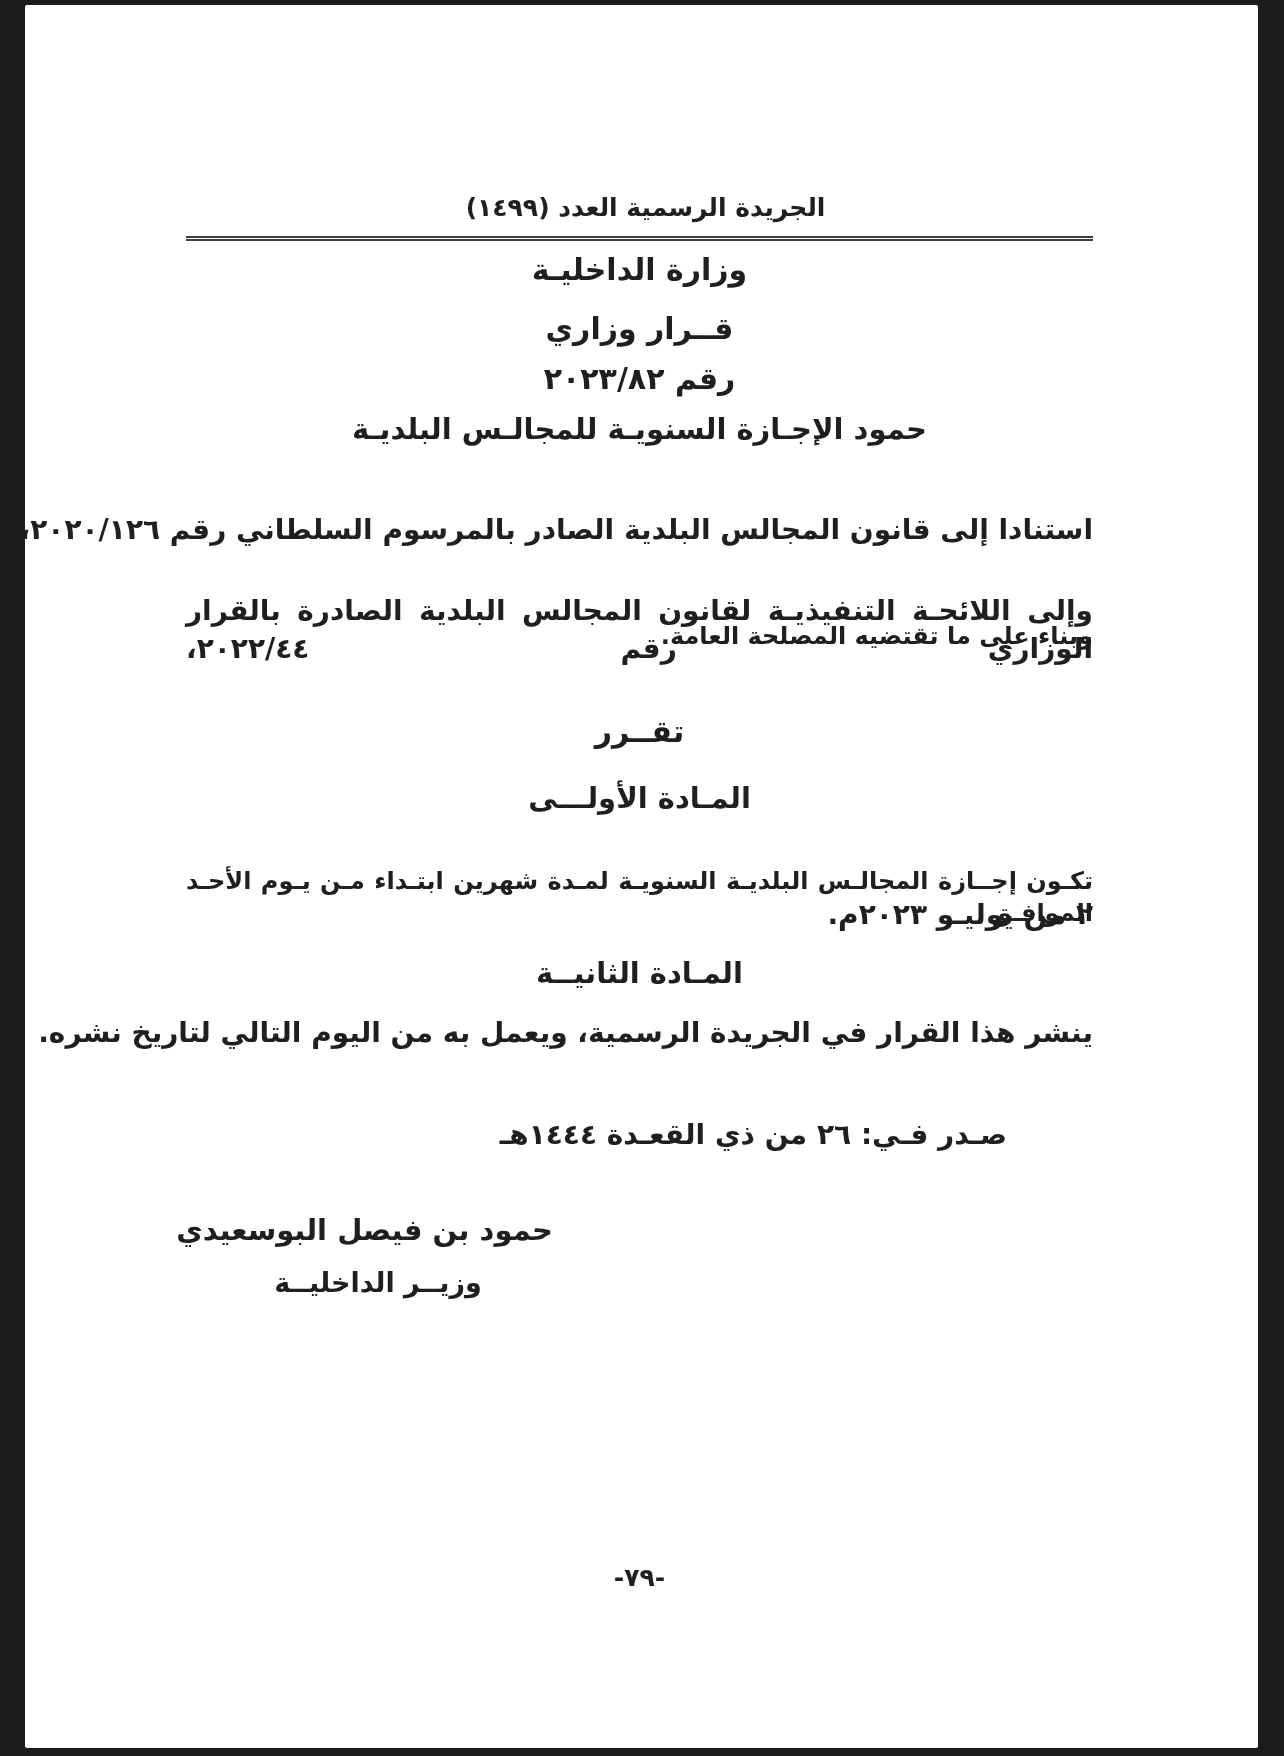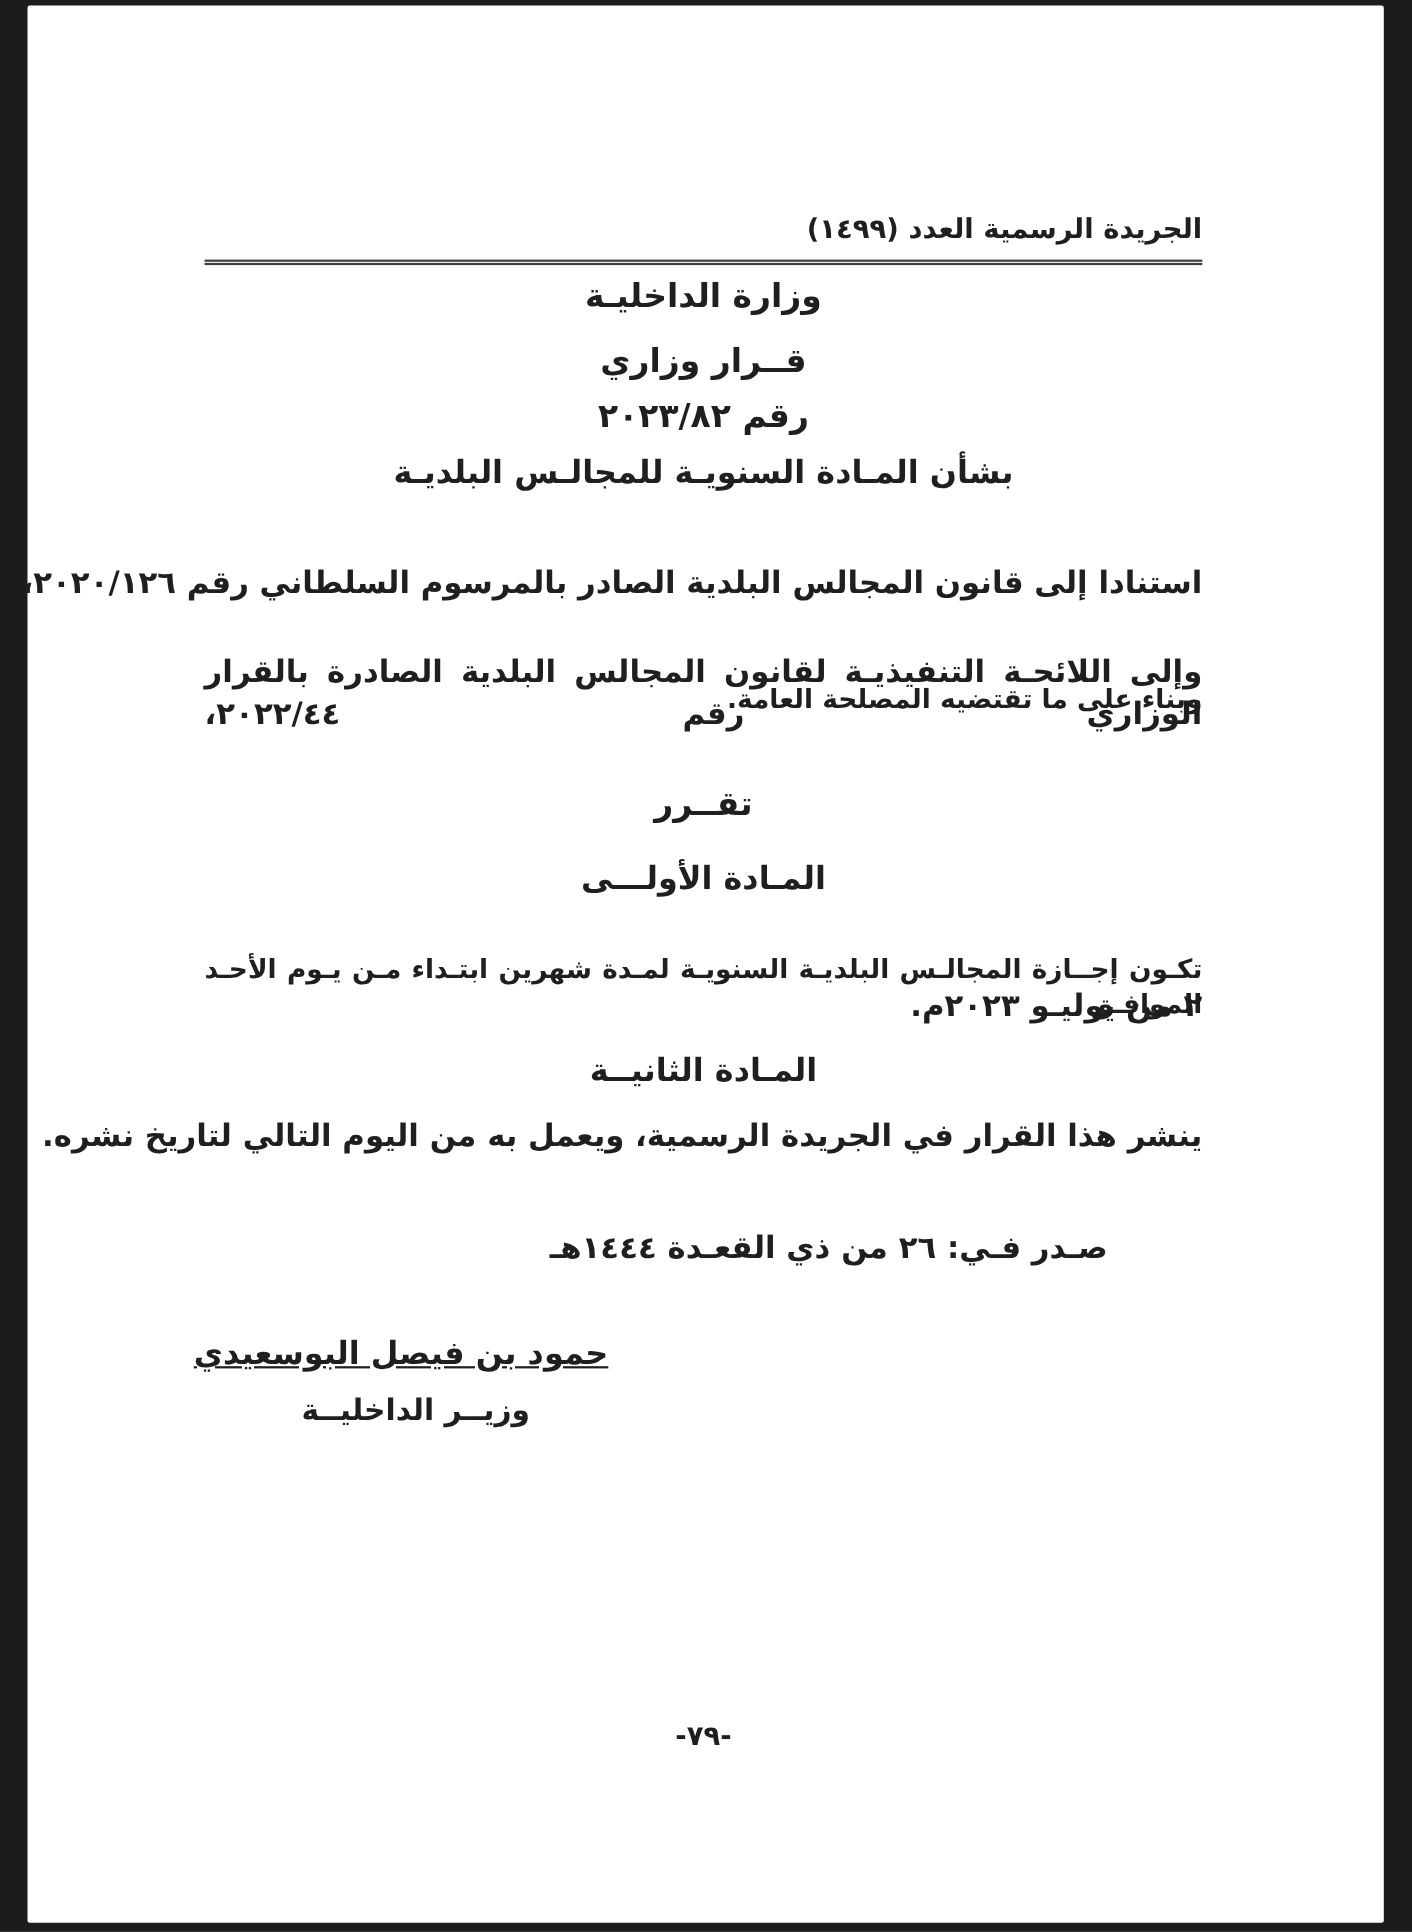--- a/index.html
+++ b/index.html
@@ -36,21 +36,21 @@
     text-align: justify;
     text-align-last: justify;
     white-space: normal;
   }
   .gazette-header {
     top: 186px;
     font-size: 25px;
     text-align: right; 
   }
   
-  .gazette-header { text-align: right; margin-left: 12px; }
+  .gazette-header { text-align: center; margin-left: 12px; }
   .header-rule {
     top: 231px;
     height: 2px;
     background: #3d3d3d;
     box-shadow: 0 3px 0 #3d3d3d;
   }
   .ministry        { top: 245px; font-size: 30px; }
   .decision-type   { top: 304px; font-size: 30px; }
   .decision-number { top: 354px; font-size: 30px; }
   .subject         { top: 405px; font-size: 29px; }
@@ -63,41 +63,41 @@
   .art1-l2     { top: 891px; font-size: 28px; }
   .art2-title  { top: 949px; font-size: 29px; }
   .art2-l1     { top: 1009px; font-size: 28px; }
   .issued-hijri { top: 1111px; font-size: 28px; padding-left: 0; padding-right: 86px; }
   .issued-greg  { top: 1154px; font-size: 28px; padding-right: 82px; }
   .sig-col {
     position: absolute;
     left: 178px; width: 350px;
     text-align: center;
   }
-  .sig-name  { top: 1206px; font-size: 29px; text-decoration: underline; }
+  .sig-name  { top: 1206px; font-size: 29px; }
   .sig-title { top: 1260px; font-size: 27px; }
   .page-number { top: 1556px; font-size: 25px; letter-spacing: 2px; }
 </style>
 </head>
 <body>
 
 <div class="frame">
   <div class="paper">
 
     <div class="abs txt gazette-header">الجريدة الرسمية العدد (١٤٩٩)</div>
 
     <div class="abs header-rule"></div>
 
     <div class="abs txt center ministry">وزارة الداخليـة</div>
 
     <div class="abs txt center decision-type">قــرار وزاري</div>
 
     <div class="abs txt center decision-number">رقم ٢٠٢٣/٨٢</div>
 
-    <div class="abs txt center subject">بشأن المـادة السنويـة للمجالـس البلديـة</div>
+    <div class="abs txt center subject">حمود الإجـازة السنويـة للمجالـس البلديـة</div>
 
     <div class="abs txt right clause1">استنادا إلى قانون المجالس البلدية الصادر بالمرسوم السلطاني رقم ٢٠٢٠/١٢٦،</div>
 
     <div class="abs txt justify clause2">وإلى اللائحـة التنفيذيـة لقانون المجالس البلدية الصادرة بالقرار الوزاري رقم ٢٠٢٢/٤٤،</div>
 
     <div class="abs txt right clause3">وبناء على ما تقتضيه المصلحة العامة.</div>
 
     <div class="abs txt center decree-word">تقــرر</div>
 
     <div class="abs txt center art1-title">المـادة الأولـــى</div>

